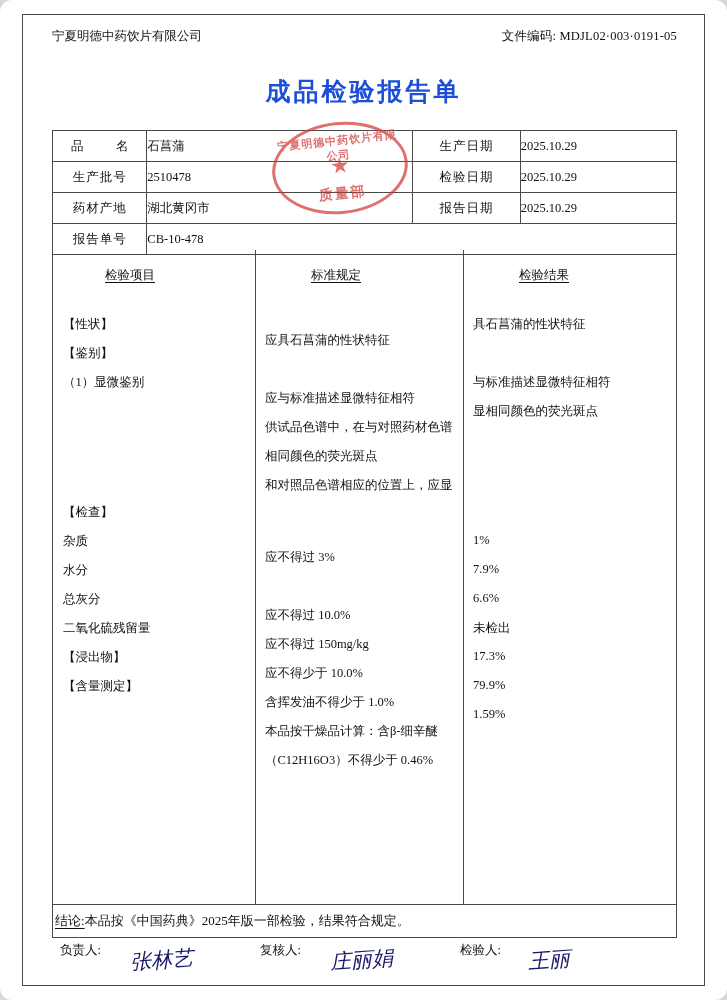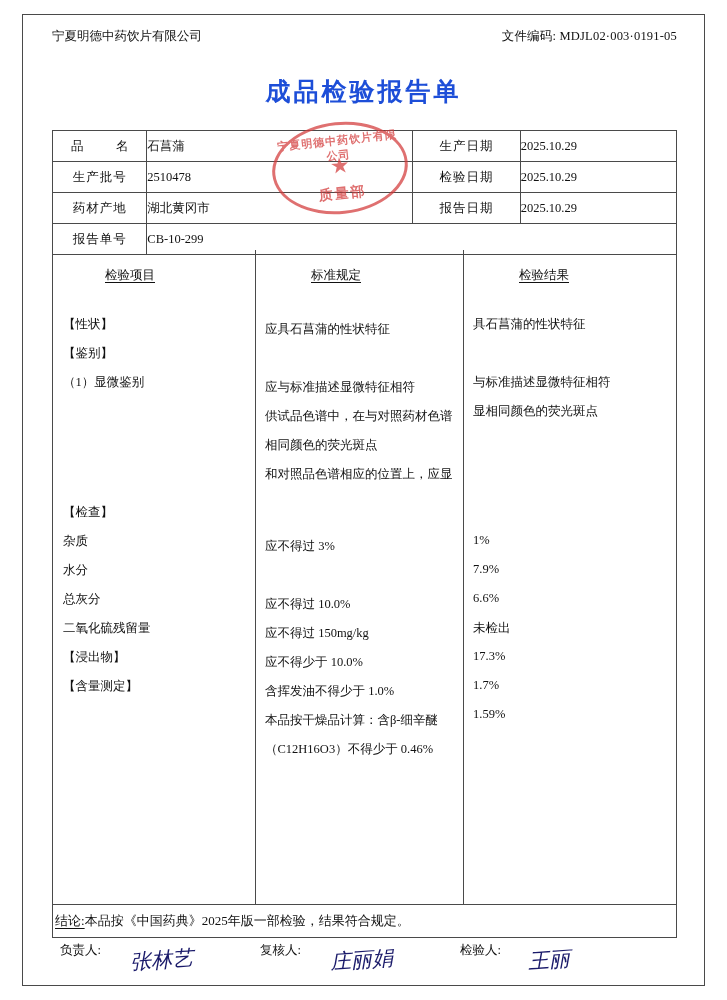--- a/index.html
+++ b/index.html
@@ -10,20 +10,21 @@
   body {
     font-family: "Liberation Serif", "DejaVu Serif", serif;
   }
   .page {
     position: relative;
     width: 727px;
     height: 1000px;
     background: #ffffff;
     overflow: hidden;
     box-sizing: border-box;
+    border-radius: 12px;
   }
   .sheet {
     position: absolute;
     left: 22px;
     top: 14px;
     width: 683px;
     height: 972px;
     border: 1px solid #4a4a4a;
     box-sizing: border-box;
   }
@@ -131,21 +132,21 @@
   }
   .row .c-item {
     position: absolute;
     left: 10px;
     top: 4px;
     width: 190px;
   }
   .row .c-std {
     position: absolute;
     left: 212px;
-    top: 9px;
+    top: 20px;
     width: 196px;
   }
   .row .c-res {
     position: absolute;
     left: 420px;
     top: 4px;
     width: 198px;
   }
   .gap { height: 14px; }
 
@@ -275,21 +276,21 @@
       <td class="val3">2025.10.29</td>
     </tr>
     <tr>
       <td class="lbl">药材产地</td>
       <td class="val2">湖北黄冈市</td>
       <td class="lbl2">报告日期</td>
       <td class="val3">2025.10.29</td>
     </tr>
     <tr>
       <td class="lbl">报告单号</td>
-      <td class="rptno" colspan="3">CB-10-299</td>
+      <td class="rptno" colspan="3">CB-10-478</td>
     </tr>
   </tbody>
     </table>
 
   <div class="bodywrap">
     <div class="colline c1"></div>
     <div class="colline c2"></div>
 
     <div class="colhead h1">检验项目</div>
     <div class="colhead h2">标准规定</div>
@@ -352,21 +353,21 @@
         <span class="c-res">未检出</span>
       </div>
       <div class="row">
         <span class="c-item">【浸出物】</span>
         <span class="c-std">应不得少于 10.0%</span>
         <span class="c-res">17.3%</span>
       </div>
       <div class="row">
         <span class="c-item">【含量测定】</span>
         <span class="c-std">含挥发油不得少于 1.0%</span>
-        <span class="c-res">1.7%</span>
+        <span class="c-res">79.9%</span>
       </div>
       <div class="row">
         <span class="c-item"></span>
         <span class="c-std">本品按干燥品计算：含β-细辛醚</span>
         <span class="c-res">1.59%</span>
       </div>
       <div class="row">
         <span class="c-item"></span>
         <span class="c-std">（C12H16O3）不得少于 0.46%</span>
         <span class="c-res"></span>

